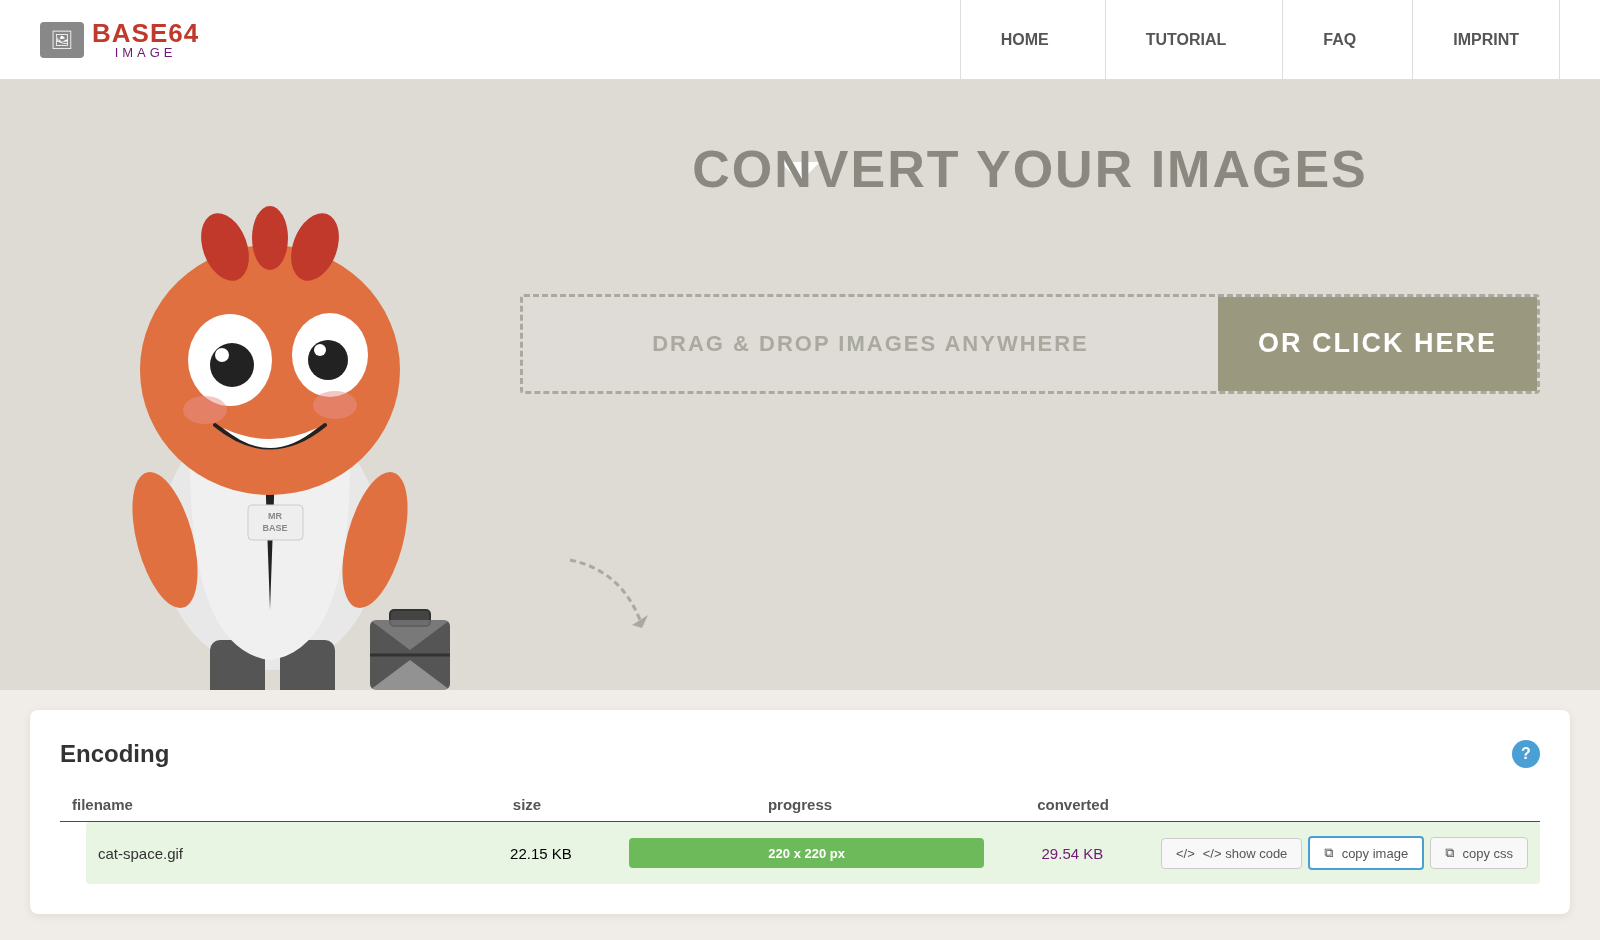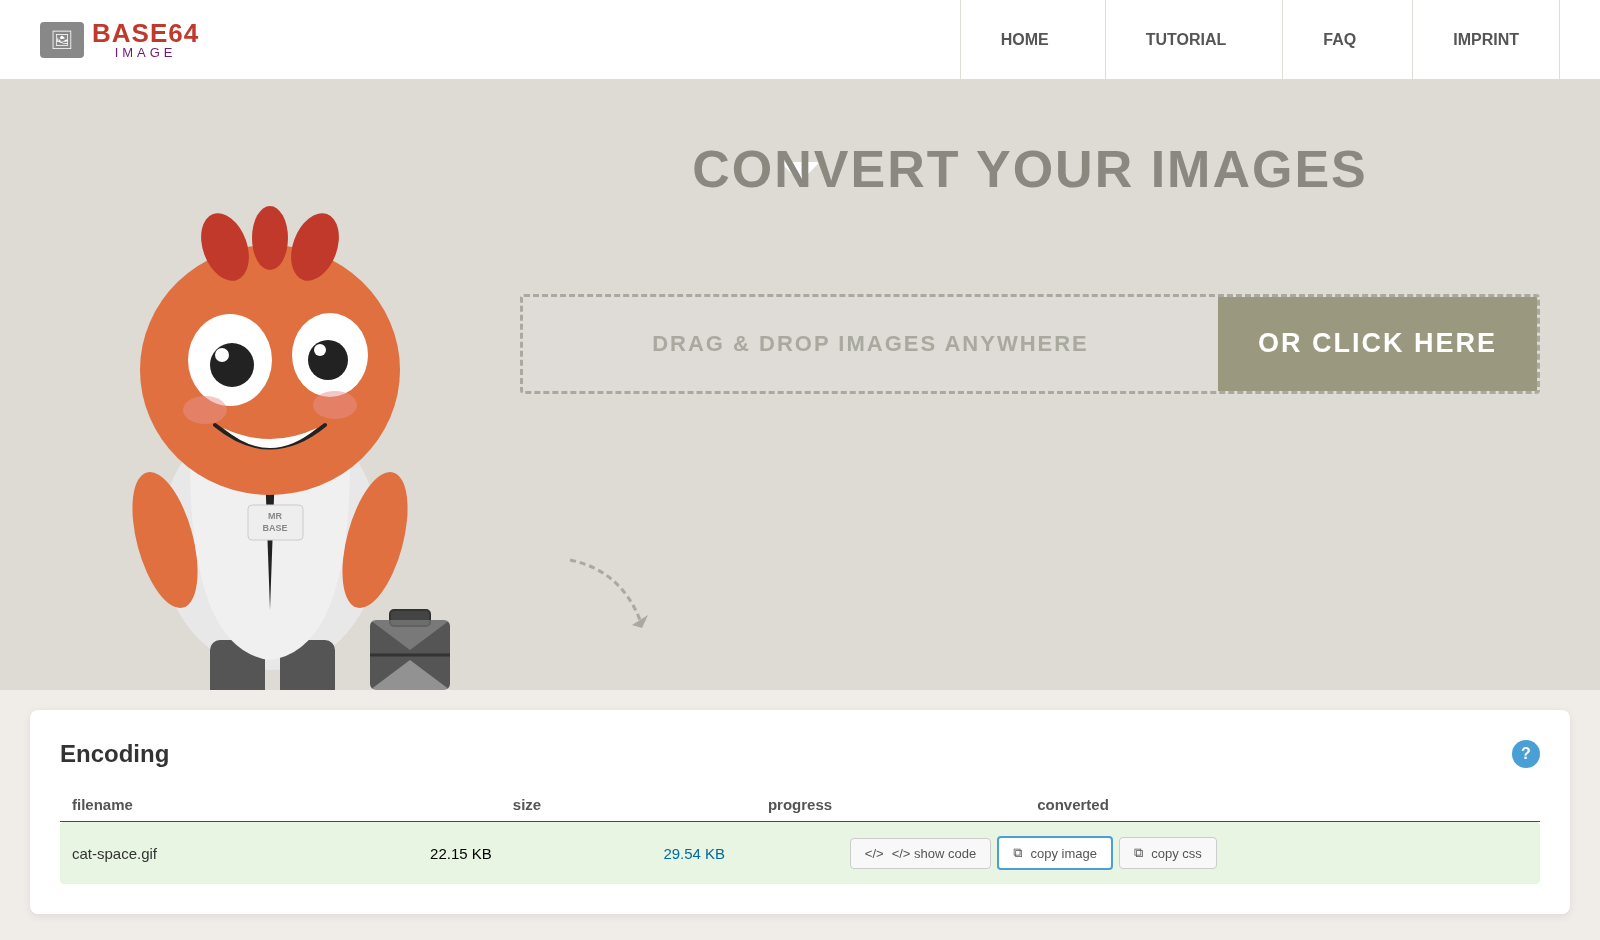--- a/index.html
+++ b/index.html
@@ -193,38 +193,39 @@
       border-bottom: 1px solid #b91c1c;
     }
     .table-row {
       display: grid;
       grid-template-columns: 2fr 1fr 2fr 1fr 2fr;
       padding: 14px 12px;
       background: #e8f5e2;
       border-radius: 4px;
       align-items: center;
       font-size: 15px;
+      margin-left: 26px;
     }
     .filename-cell { color: #333; font-weight: 500; }
     .size-cell { color: #000000; text-align: center; }
     .progress-cell { display: flex; align-items: center; }
     .progress-bar {
       background: #6dba5a;
       border-radius: 4px;
       height: 30px;
       display: flex;
       align-items: center;
       justify-content: center;
       color: #fff;
       font-size: 13px;
       font-weight: bold;
       width: 100%;
       padding: 0 12px;
     }
-    .converted-cell { color: #0369a1; text-align: center; }
+    .converted-cell { color: #701a75; text-align: center; }
     .actions-cell { display: flex; gap: 6px; justify-content: flex-end; align-items: center; }
     .action-btn {
       display: flex;
       align-items: center;
       gap: 4px;
       padding: 7px 14px;
       border: 1px solid #ccc;
       border-radius: 4px;
       background: #f8f8f8;
       cursor: pointer;
@@ -357,20 +358,23 @@
     <div class="table-header">
       <div>filename</div>
       <div style="text-align:center">size</div>
       <div style="text-align:center">progress</div>
       <div style="text-align:center">converted</div>
       <div></div>
     </div>
     <div class="table-row">
       <div class="filename-cell">cat-space.gif</div>
       <div class="size-cell">22.15 KB</div>
+      <div class="progress-cell">
+        <div class="progress-bar">220 x 220 px</div>
+      </div>
       <div class="converted-cell">29.54 KB</div>
       <div class="actions-cell">
         <button class="action-btn">
           <span>&lt;/&gt;</span>
           <span style="margin-left:4px">&lt;/&gt; show code</span>
         </button>
         <button class="action-btn active">
           <span>⧉</span>
           <span style="margin-left:4px">copy image</span>
         </button>

